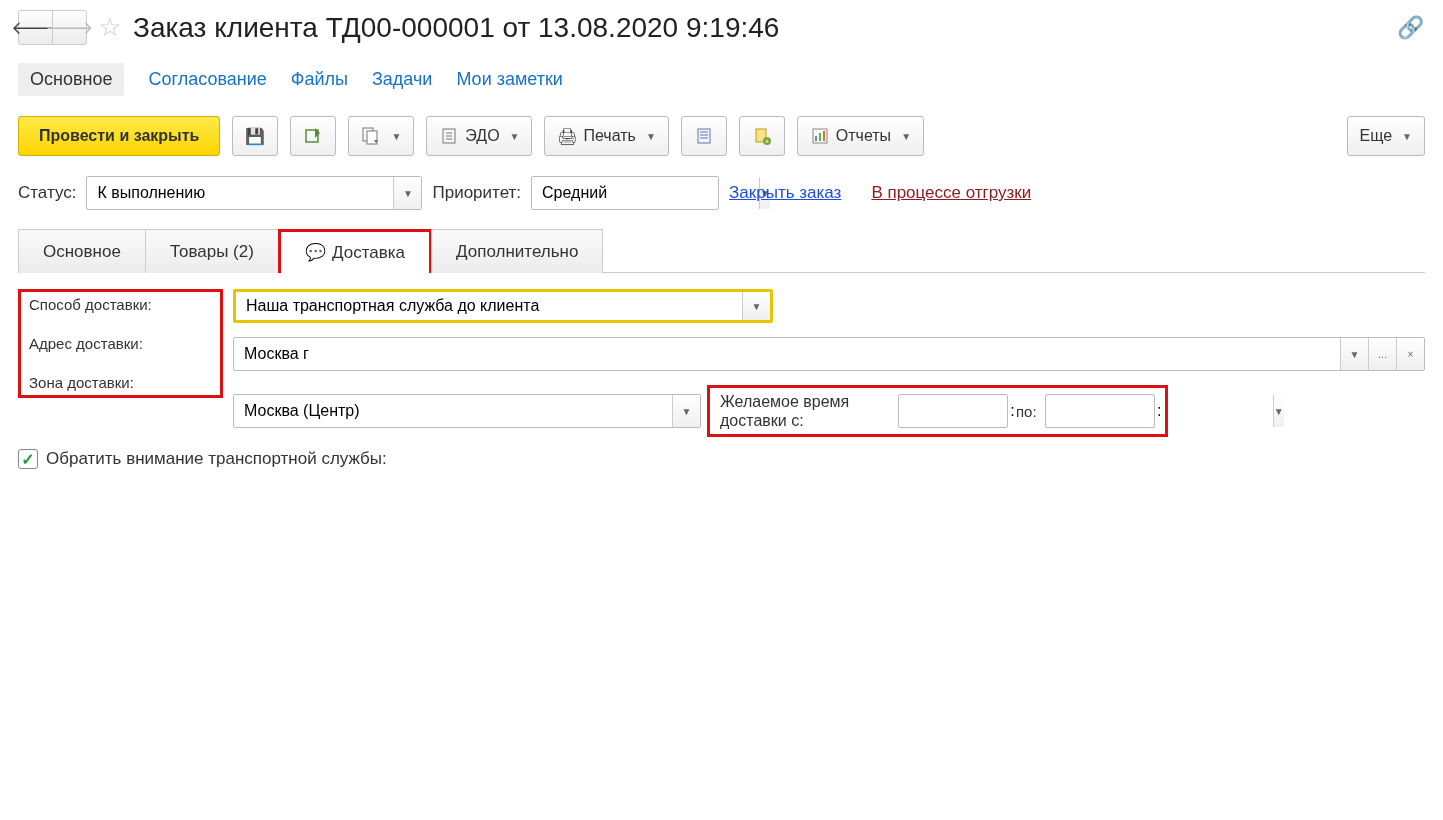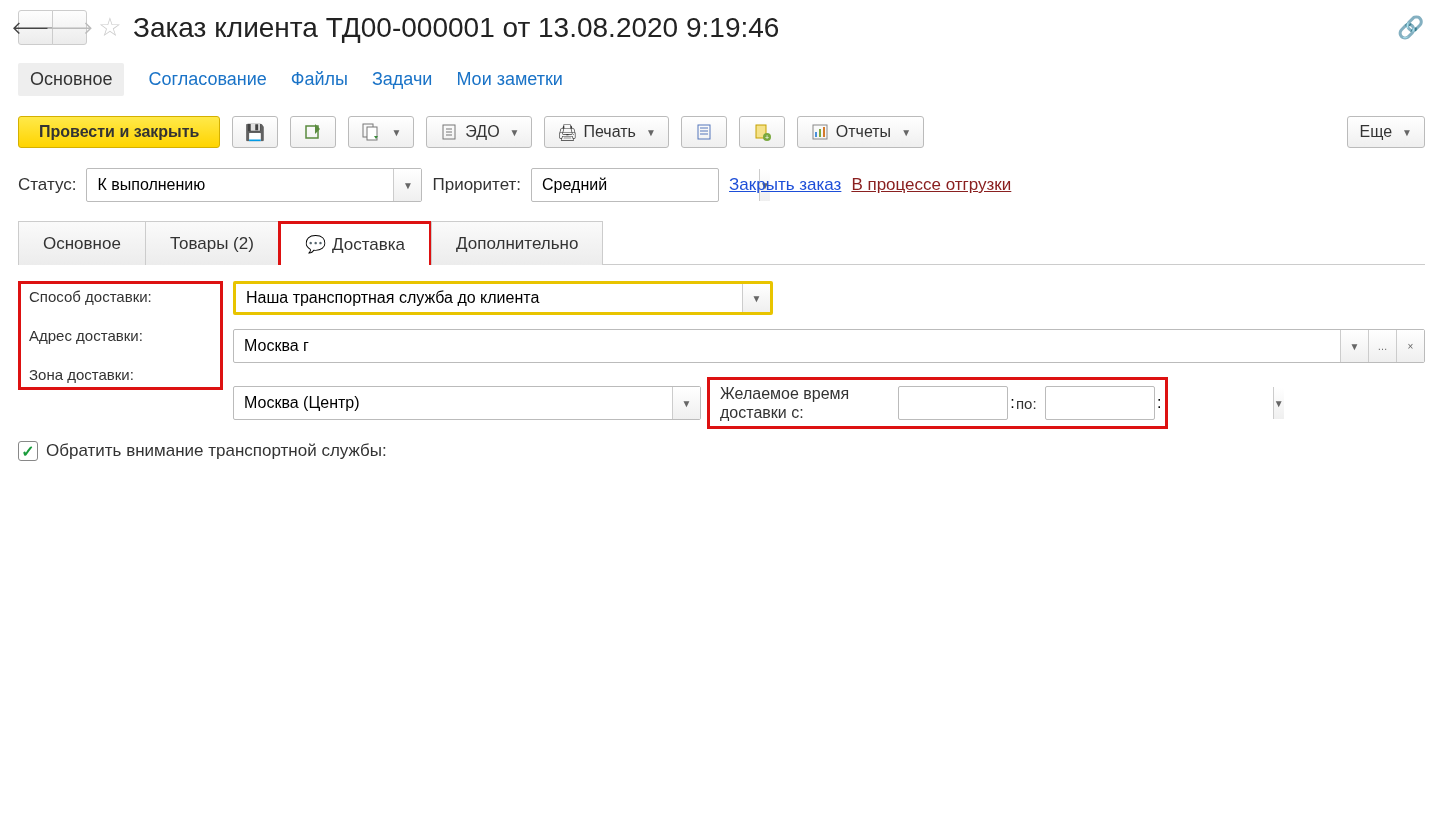--- a/index.html
+++ b/index.html
@@ -12,21 +12,21 @@
 .star-icon { width:30px; height:30px; display:flex; align-items:center; justify-content:center; color:#ccc; font-size:26px; cursor:pointer; }
 .page-title { font-size: 28px; font-weight: 400; color:#222; }
 .link-icon { margin-left:auto; color:#bbb; font-size:22px; cursor:pointer; }
 
 .tabs-primary { display:flex; gap:24px; margin-bottom:20px; align-items:center; }
 .tabs-primary .tab { font-size:18px; cursor:pointer; }
 .tabs-primary .tab.active { background:#eee; padding:6px 12px; border-radius:2px; color:#333; }
 .tabs-primary .tab.link { color:#1a73c7; }
 
 .toolbar { display:flex; gap:12px; margin-bottom:20px; align-items:center; }
-.btn { height:32px; border:1px solid #bbb; background:linear-gradient(#fff,#efefef); border-radius:3px; display:flex; align-items:center; padding:0 12px; gap:6px; cursor:pointer; font-size:16px;}
+.btn { height:40px; border:1px solid #bbb; background:linear-gradient(#fff,#efefef); border-radius:3px; display:flex; align-items:center; padding:0 12px; gap:6px; cursor:pointer; font-size:16px;}
 .btn-yellow { background:linear-gradient(#ffe94a,#ffd400); border-color:#d4b000; font-weight:bold; padding:0 20px; }
 .btn .caret { font-size:10px; color:#666; margin-left:4px; }
 .icon-box { width:20px; height:20px; display:flex; align-items:center; justify-content:center; }
 .btn-more { margin-left:auto; }
 
 .status-row { display:flex; gap:10px; align-items:center; margin-bottom:18px; font-size:17px; }
 .status-row label { color:#333; }
 .combo { display:flex; align-items:center; height:34px; border:1px solid #bbb; border-radius:2px; background:#fff; }
 .combo input { border:none; height:100%; padding:0 10px; font-size:16px; flex:1; outline:none; background:transparent;}
 .combo .dd { width:28px; height:100%; border-left:1px solid #ccc; display:flex; align-items:center; justify-content:center; cursor:pointer; font-size:10px; color:#666; background:linear-gradient(#fff,#efefef);}
@@ -162,21 +162,21 @@
   <div class="combo" style="width:336px">
     <input value="К выполнению" style="">
     <div class="dd">▼</div>
   </div>
   <label>Приоритет:</label>
   <div class="combo" style="width:188px">
     <input value="Средний" style="">
     <div class="dd">▼</div>
   </div>
   <span class="link-blue">Закрыть заказ</span>
-  <span class="link-red" style="margin-left:0">В процессе отгрузки</span>
+  <span class="link-red" style="margin-left:20px">В процессе отгрузки</span>
 </div>
 
 <div class="tabs-secondary">
   <div class="stab">
       <span>Основное</span>
     </div>
   <div class="stab">
       <span>Товары (2)</span>
     </div>
   <div class="stab active">

